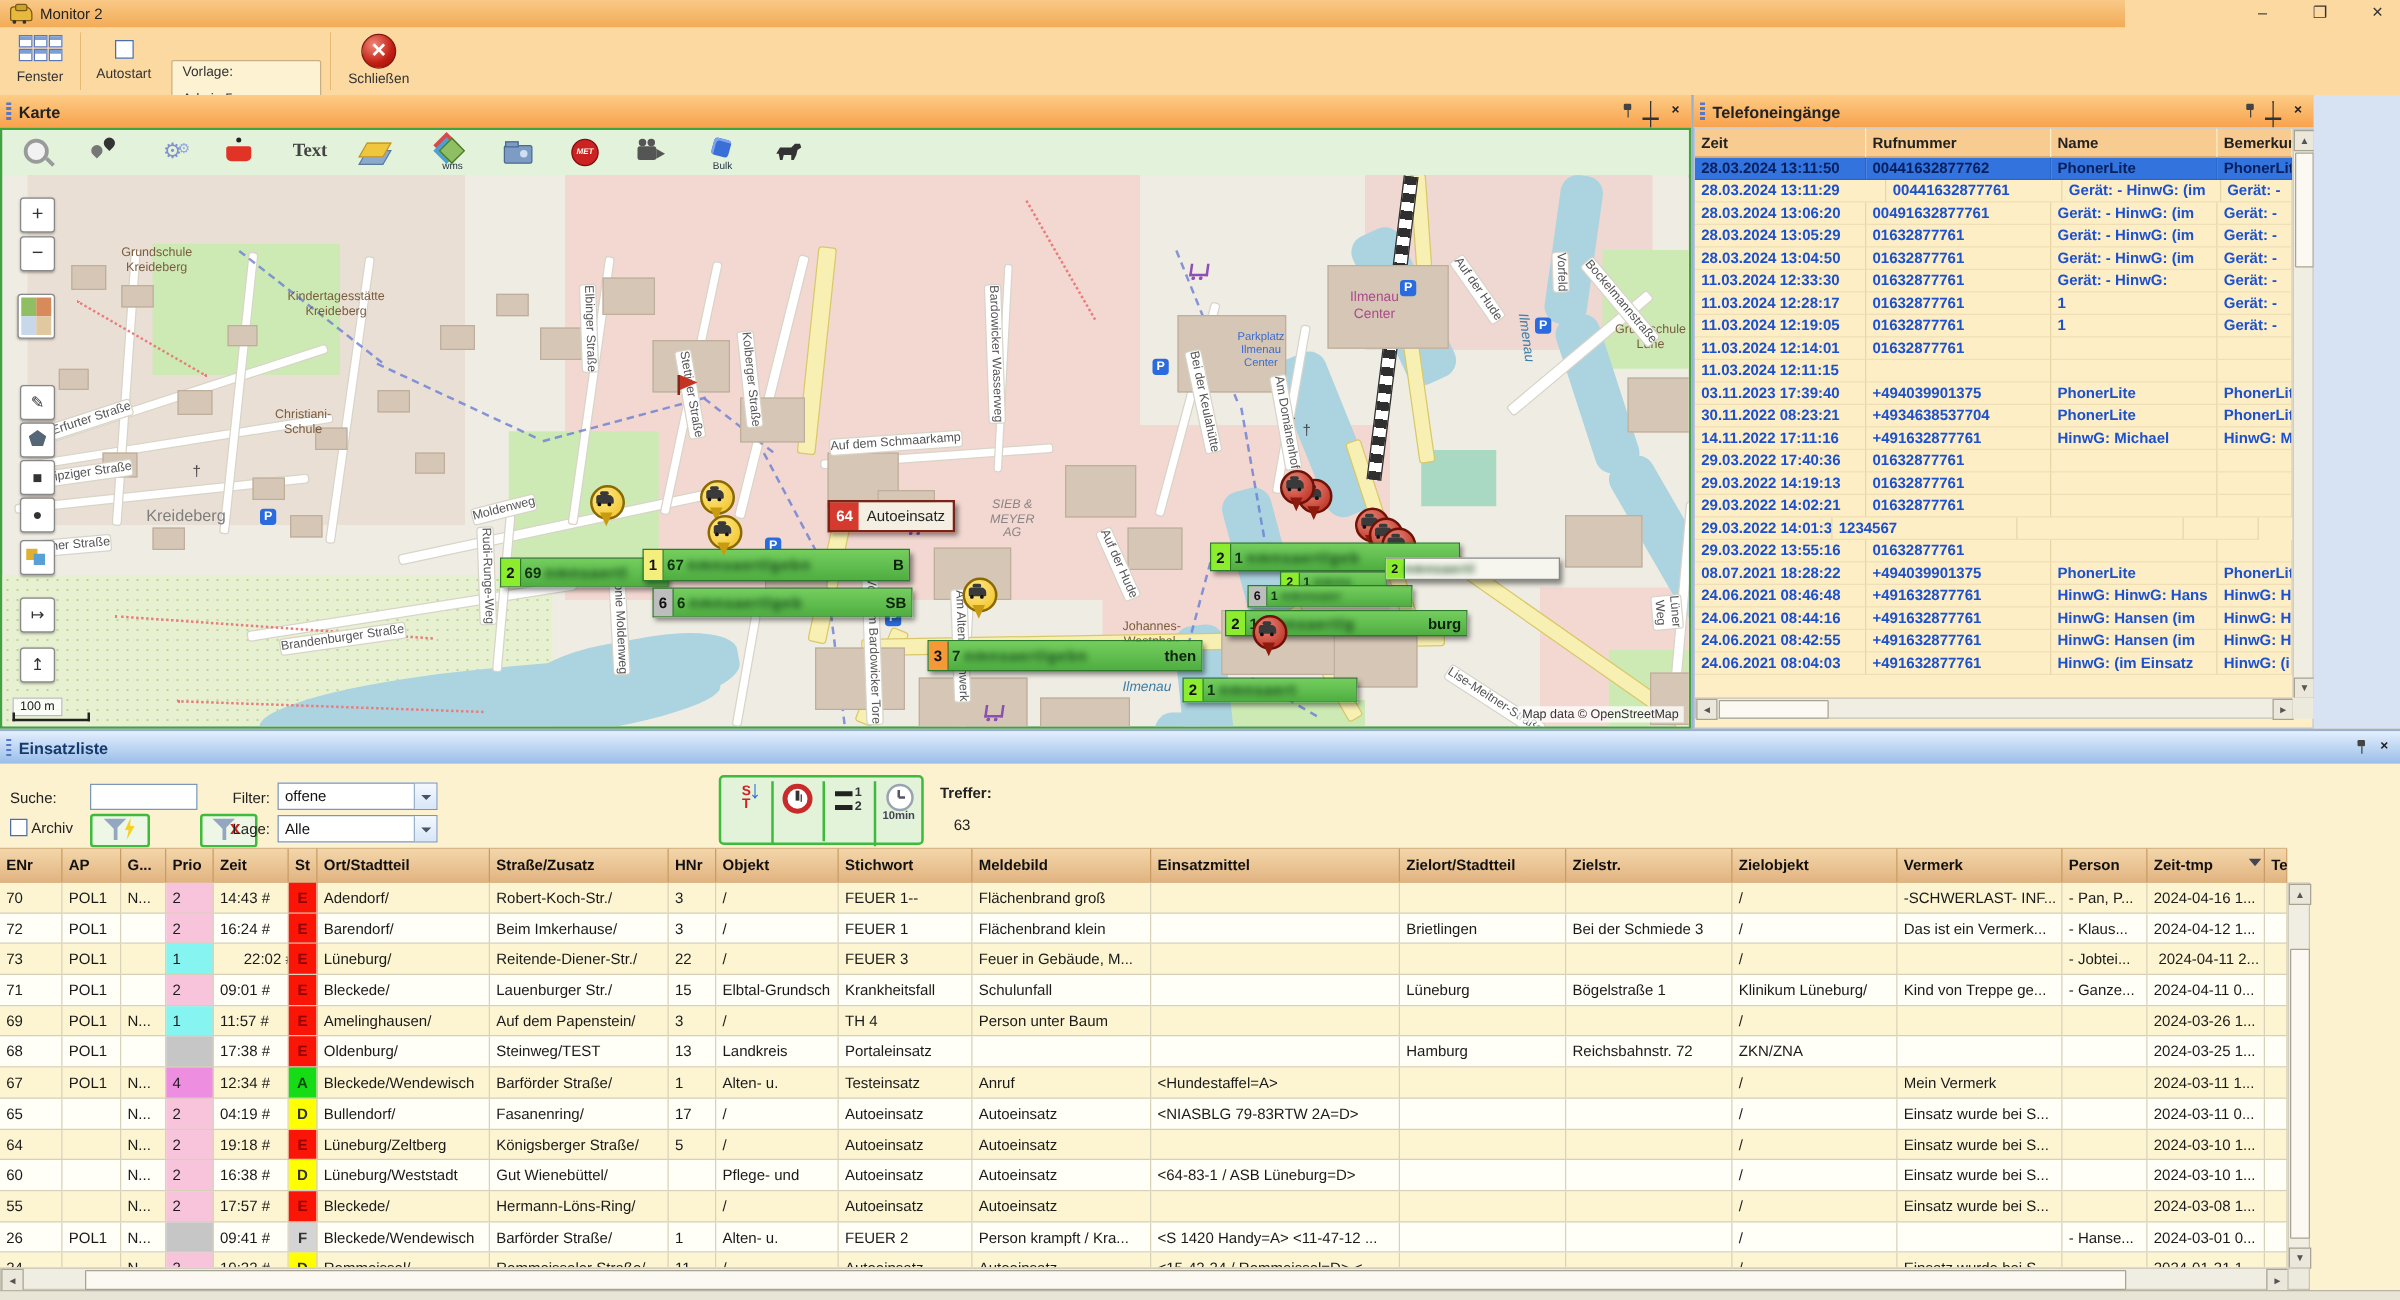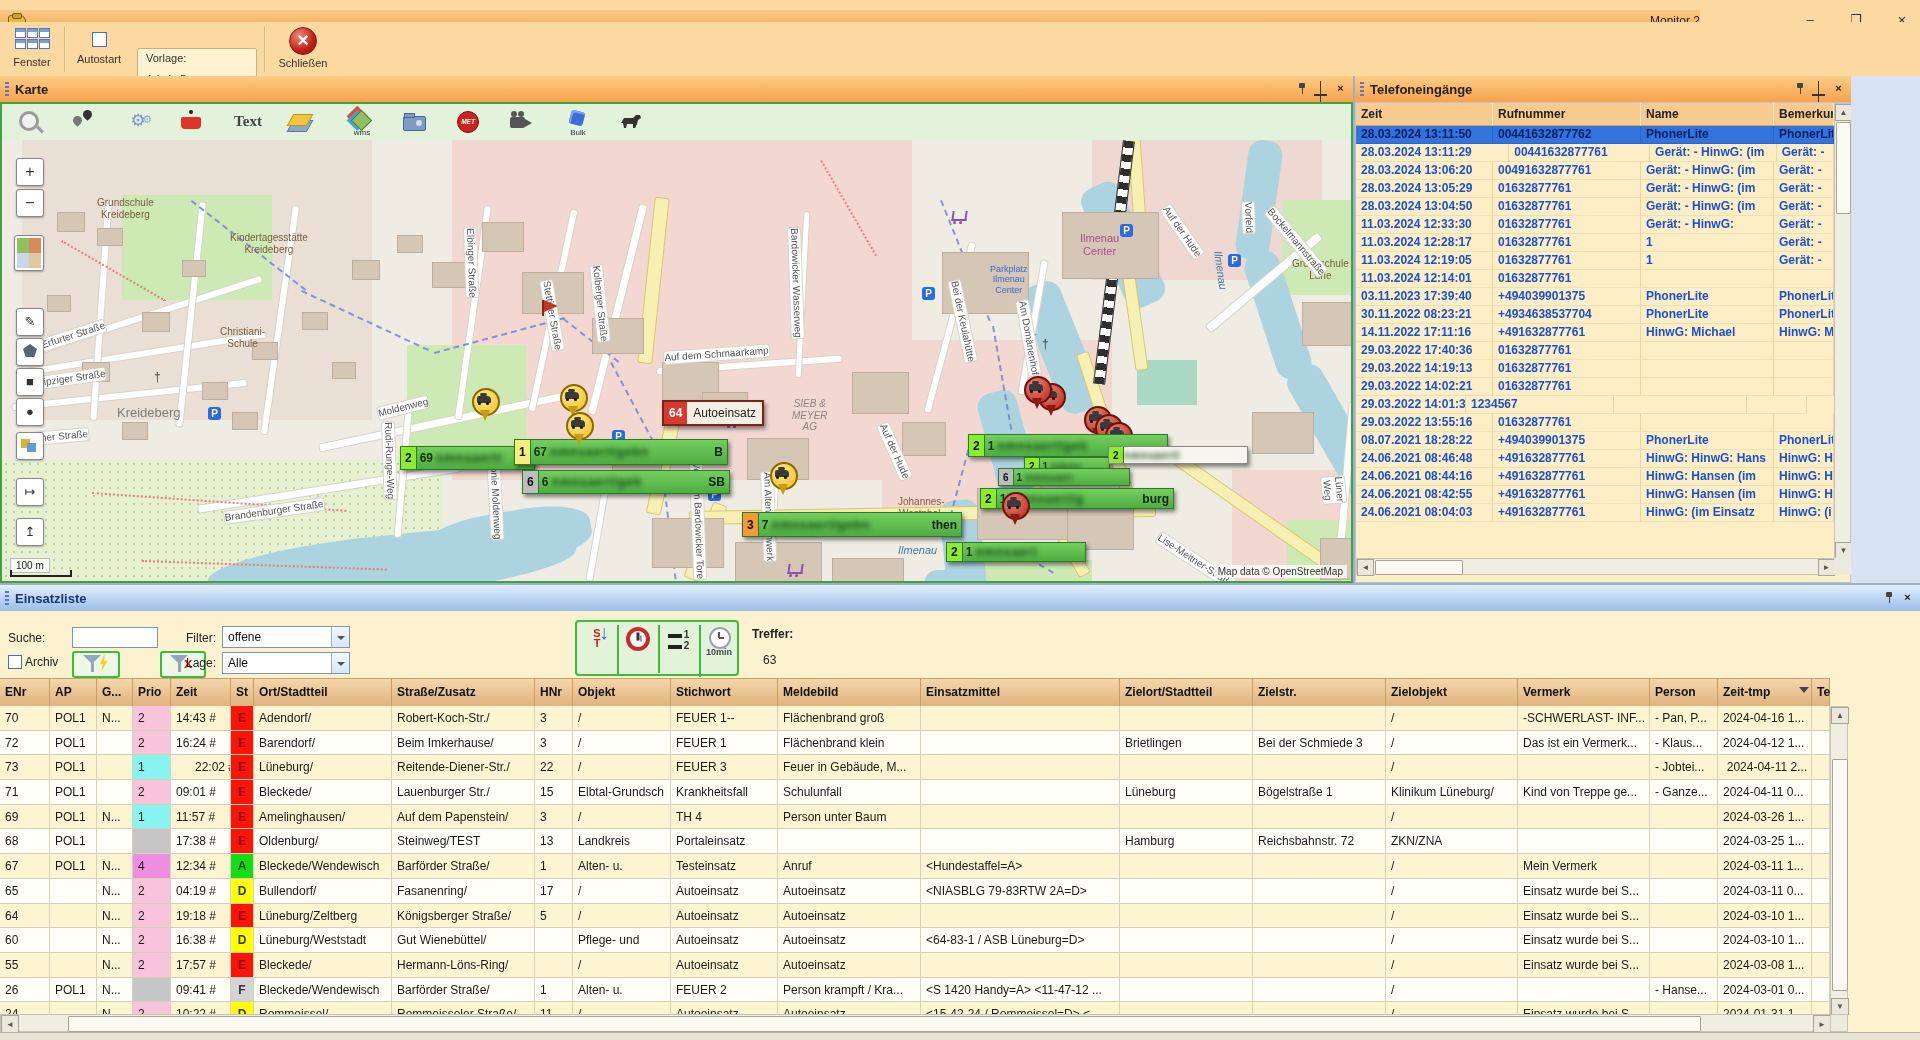--- a/index.html
+++ b/index.html
@@ -1,20 +1,20 @@
 <!DOCTYPE html>
 <html><head>
 <meta charset="utf-8">
 <style>
   html,body{margin:0;padding:0;width:1920px;height:1040px;overflow:hidden;
     font-family:"Liberation Sans",sans-serif;background:#fcd9a0;}
   .abs{position:absolute;}
   
-  #titlebar{position:absolute;left:0;top:10px;width:1700px;height:22px;
-    background:linear-gradient(#f9c987,#f2ab55);display:flex;align-items:center;font-size:12px;color:#222;justify-content:space-between;}
+  #titlebar{position:absolute;left:0;top:0;width:1700px;height:22px;
+    background:linear-gradient(#f9c987,#f2ab55);display:flex;align-items:center;font-size:12px;color:#222;}
   #title-car{width:16px;height:10px;margin:0 6px 0 8px;position:relative;background:#e8b93c;border-radius:3px 6px 2px 2px;border:1px solid #7a5a10;}
   #title-car:before{content:"";position:absolute;left:3px;top:-3px;width:8px;height:4px;background:#c9a22f;border:1px solid #7a5a10;border-radius:2px;}
   #title-car:after{content:"";position:absolute;left:1px;bottom:-3px;width:3px;height:3px;background:#333;border-radius:50%;box-shadow:8px 0 0 #333;}
   .winbtn{position:absolute;top:2px;width:32px;height:17px;text-align:center;font-size:13px;line-height:16px;color:#333;cursor:default;}
   
   #ribbon{position:absolute;left:0;top:22px;width:1920px;height:54px;background:#fcd9a0;border-bottom:1px solid #e2ad60;}
   .rib-sep{position:absolute;top:4px;height:46px;width:1px;background:#e7b86d;border-right:1px solid #fde9c4;}
   .rib-item{position:absolute;top:2px;text-align:center;font-size:11px;color:#333;}
   #fenster-icon{width:34px;height:26px;margin:4px auto 2px;position:relative;}
   #fenster-icon i{position:absolute;width:9px;height:8px;background:#fff;border:1px solid #5a78b8;}
@@ -616,20 +616,26 @@
         <div class="tel-cell" style="width: 133px;">1</div>
         <div class="tel-cell" style="width: 60px;">Gerät: -</div>
       </div>
       <div class="tel-row">
         <div class="tel-cell" style="width: 137px;">11.03.2024 12:14:01</div>
         <div class="tel-cell" style="width: 148px;">01632877761</div>
         <div class="tel-cell" style="width: 133px;"></div>
         <div class="tel-cell" style="width: 60px;"></div>
       </div>
       <div class="tel-row">
+        <div class="tel-cell" style="width: 137px;">11.03.2024 12:11:15</div>
+        <div class="tel-cell" style="width: 148px;"></div>
+        <div class="tel-cell" style="width: 133px;"></div>
+        <div class="tel-cell" style="width: 60px;"></div>
+      </div>
+      <div class="tel-row">
         <div class="tel-cell" style="width: 137px;">03.11.2023 17:39:40</div>
         <div class="tel-cell" style="width: 148px;">+494039901375</div>
         <div class="tel-cell" style="width: 133px;">PhonerLite</div>
         <div class="tel-cell" style="width: 60px;">PhonerLit</div>
       </div>
       <div class="tel-row">
         <div class="tel-cell" style="width: 137px;">30.11.2022 08:23:21</div>
         <div class="tel-cell" style="width: 148px;">+4934638537704</div>
         <div class="tel-cell" style="width: 133px;">PhonerLite</div>
         <div class="tel-cell" style="width: 60px;">PhonerLit</div>

